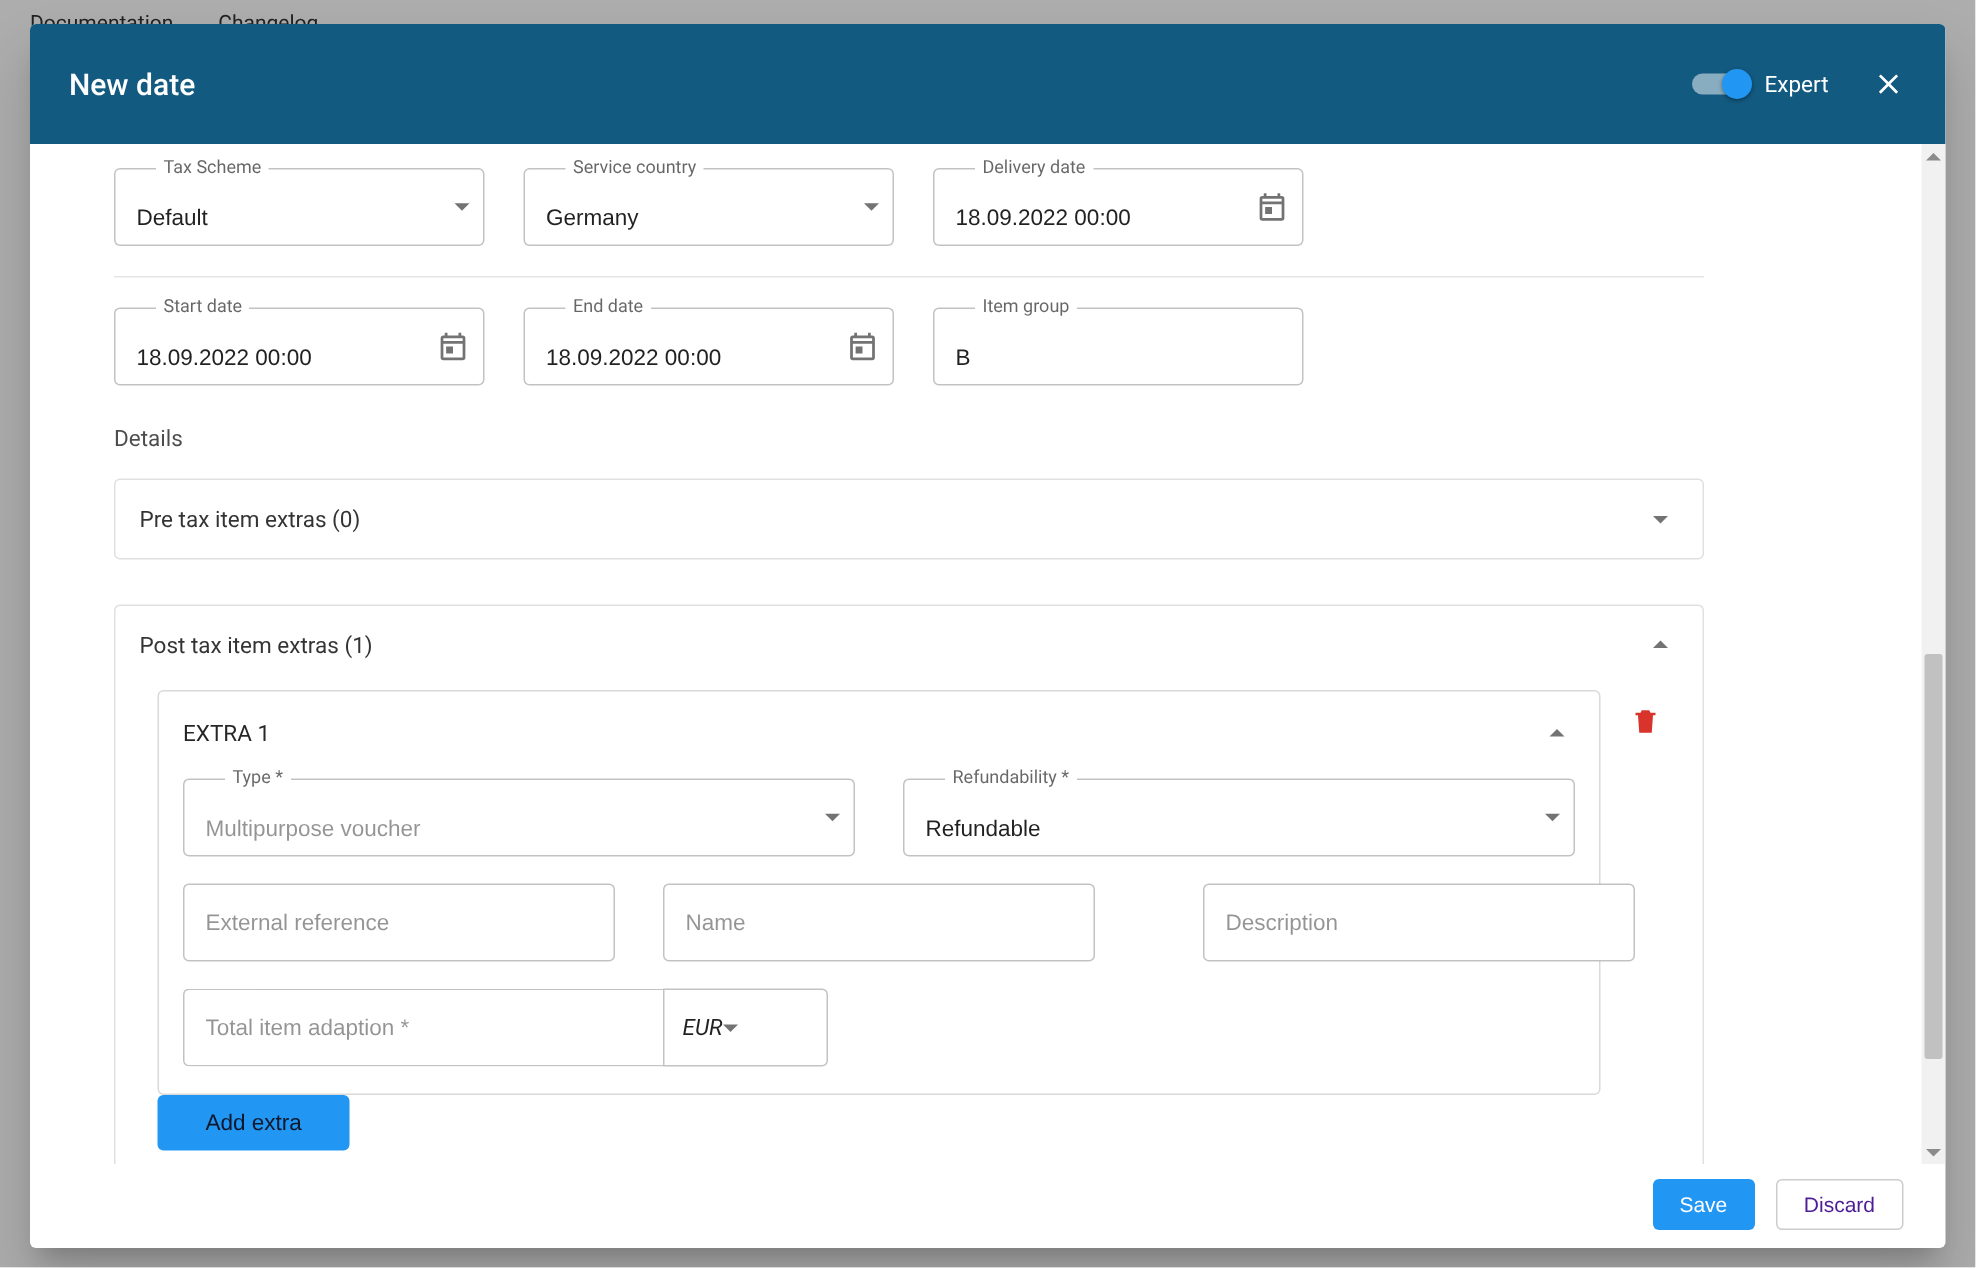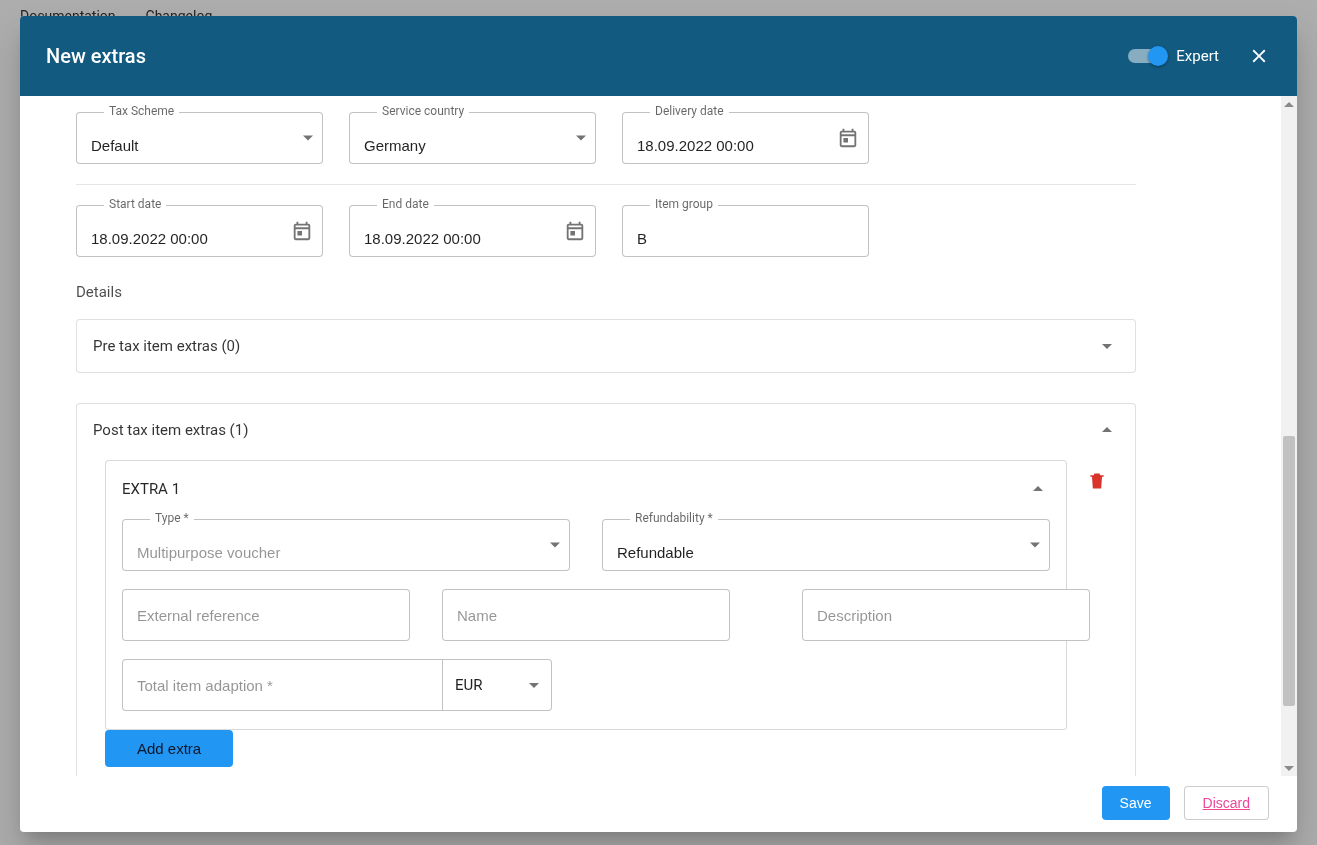--- a/index.html
+++ b/index.html
@@ -61,53 +61,53 @@
 
   .trash { margin-top: 10px; cursor:pointer; }
   .trash svg { width:20px; height:22px; fill:#d9342b; }
 
   .extra-fields-row { display:flex; gap: 32px; margin-bottom: 18px; }
   .extra-fields-row .field { flex:1; width:auto; }
   .field.half { flex:1; }
 
   .adaption-row { display:flex; gap:0; }
   .adaption-row .field-input.leftjoin { border-top-right-radius:0; border-bottom-right-radius:0; border-right:none; width: 320px; }
-  .currency-select { border:1px solid rgba(0,0,0,0.24); border-left:1px solid rgba(0,0,0,0.24); border-radius:0 4px 4px 0; height:52px; width:110px; display:flex; align-items:center; padding:0 12px; justify-content:space-between; font-size:15px; background:#fff; cursor:pointer; }
+  .currency-select { border:1px solid rgba(0,0,0,0.24); border-left:1px solid rgba(0,0,0,0.24); border-radius:0 4px 4px 0; height:52px; width:110px; display:flex; align-items:center; padding:0 12px; font-size:15px; background:#fff; cursor:pointer;font-style:italic; }
 
   .add-extra-btn { background:#2196f3; color:#0f172a; border:none; border-radius:4px; padding: 10px 32px; font-size:15px; font-weight:500; cursor:pointer; }
 
   
   .scroll-track { width:16px; background:#f1f1f1; position:relative; }
   .scroll-arrow { height:16px; display:flex; align-items:center; justify-content:center; }
   .scroll-arrow .tri-up { width:0; height:0; border-left:5px solid transparent; border-right:5px solid transparent; border-bottom:5px solid #8b8b8b; }
   .scroll-arrow .tri-down { width:0; height:0; border-left:5px solid transparent; border-right:5px solid transparent; border-top:5px solid #8b8b8b; }
   .scroll-thumb { position:absolute; left:2px; right:2px; top:340px; height:270px; background:#c1c1c1; border-radius:2px; }
   .scroll-arrow.bottom { position:absolute; bottom:0; left:0; right:0; }
 
   
   .modal-footer { flex:0 0 auto; display:flex; justify-content:flex-end; gap: 14px; padding: 10px 28px 12px 28px; margin-left: 20px; }
   .btn { border-radius:4px; padding: 8px 18px; font-size:14px; font-weight:500; cursor:pointer; }
   .btn-primary { background:#2196f3; color:#fff; border:none; }
-  .btn-outline { background:#fff; color:#ec4899; border:1px solid rgba(0,0,0,0.2);text-decoration:underline; }
+  .btn-outline { background:#fff; color:#4c1d95; border:1px solid rgba(0,0,0,0.2); }
 
 </style>
 </head>
 <body>
 
 <div class="page-bg">
   <div class="topnav">
     <span>Documentation</span>
     <span>Changelog</span>
   </div>
 </div>
 <div class="bg-overlay"></div>
 
 <div class="modal">
   <div class="modal-header">
-    <div class="modal-title">New extras</div>
+    <div class="modal-title">New date</div>
     <div class="header-right">
       <div class="toggle-wrap">
         <div class="toggle">
             <div class="toggle-knob"></div>
           </div>
         <span class="toggle-label">Expert</span>
       </div>
       <div class="close-btn">
         <svg viewBox="0 0 24 24">
             <path d="M19 6.41 17.59 5 12 10.59 6.41 5 5 6.41 10.59 12 5 17.59 6.41 19 12 13.41 17.59 19 19 17.59 13.41 12z"></path>

